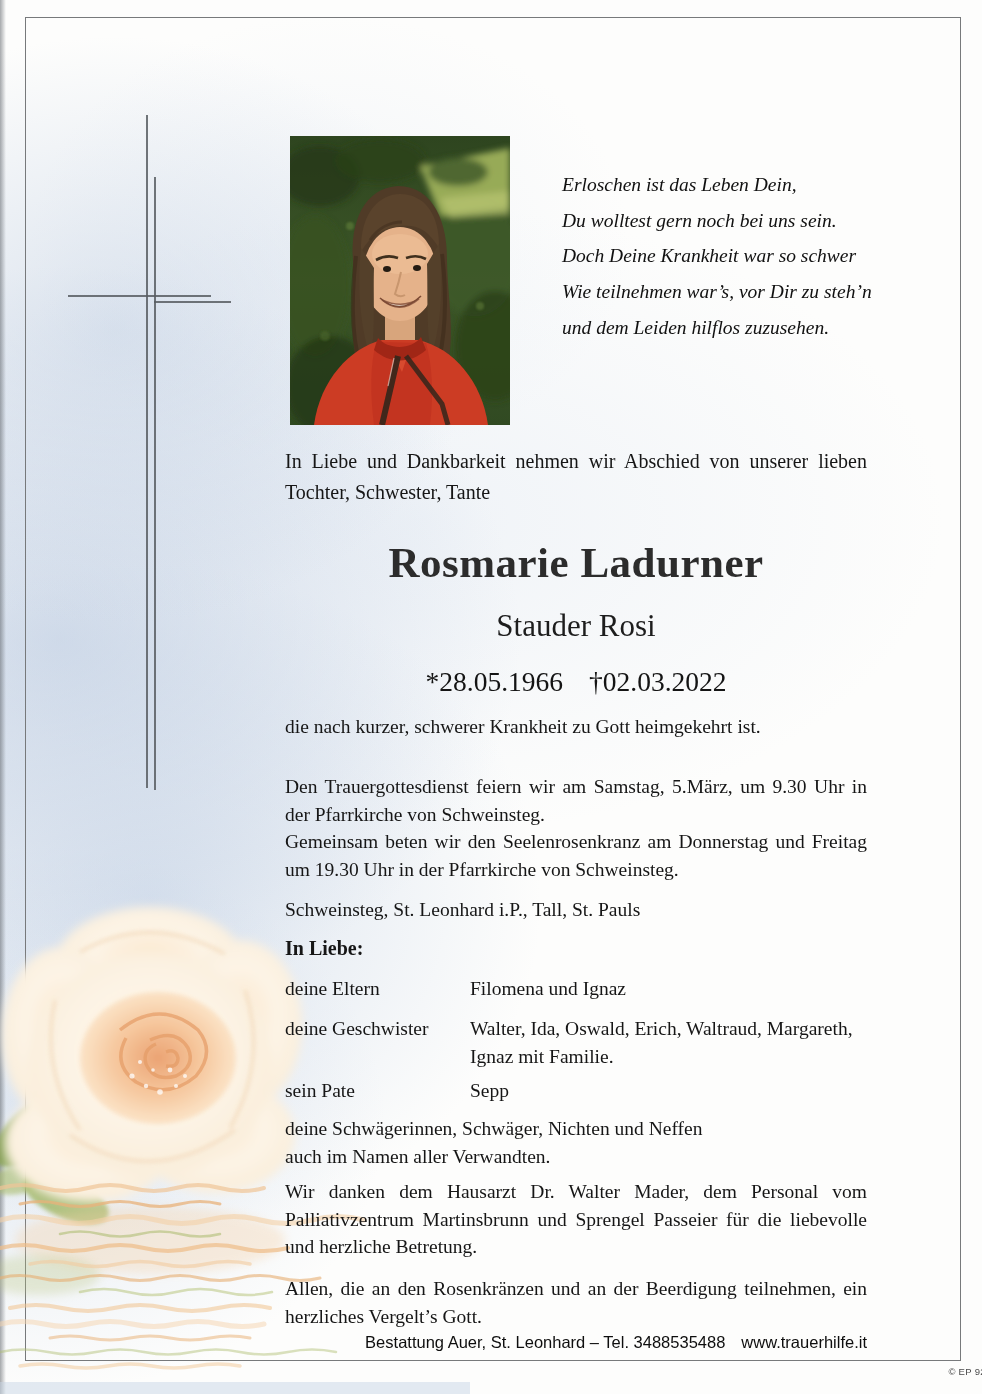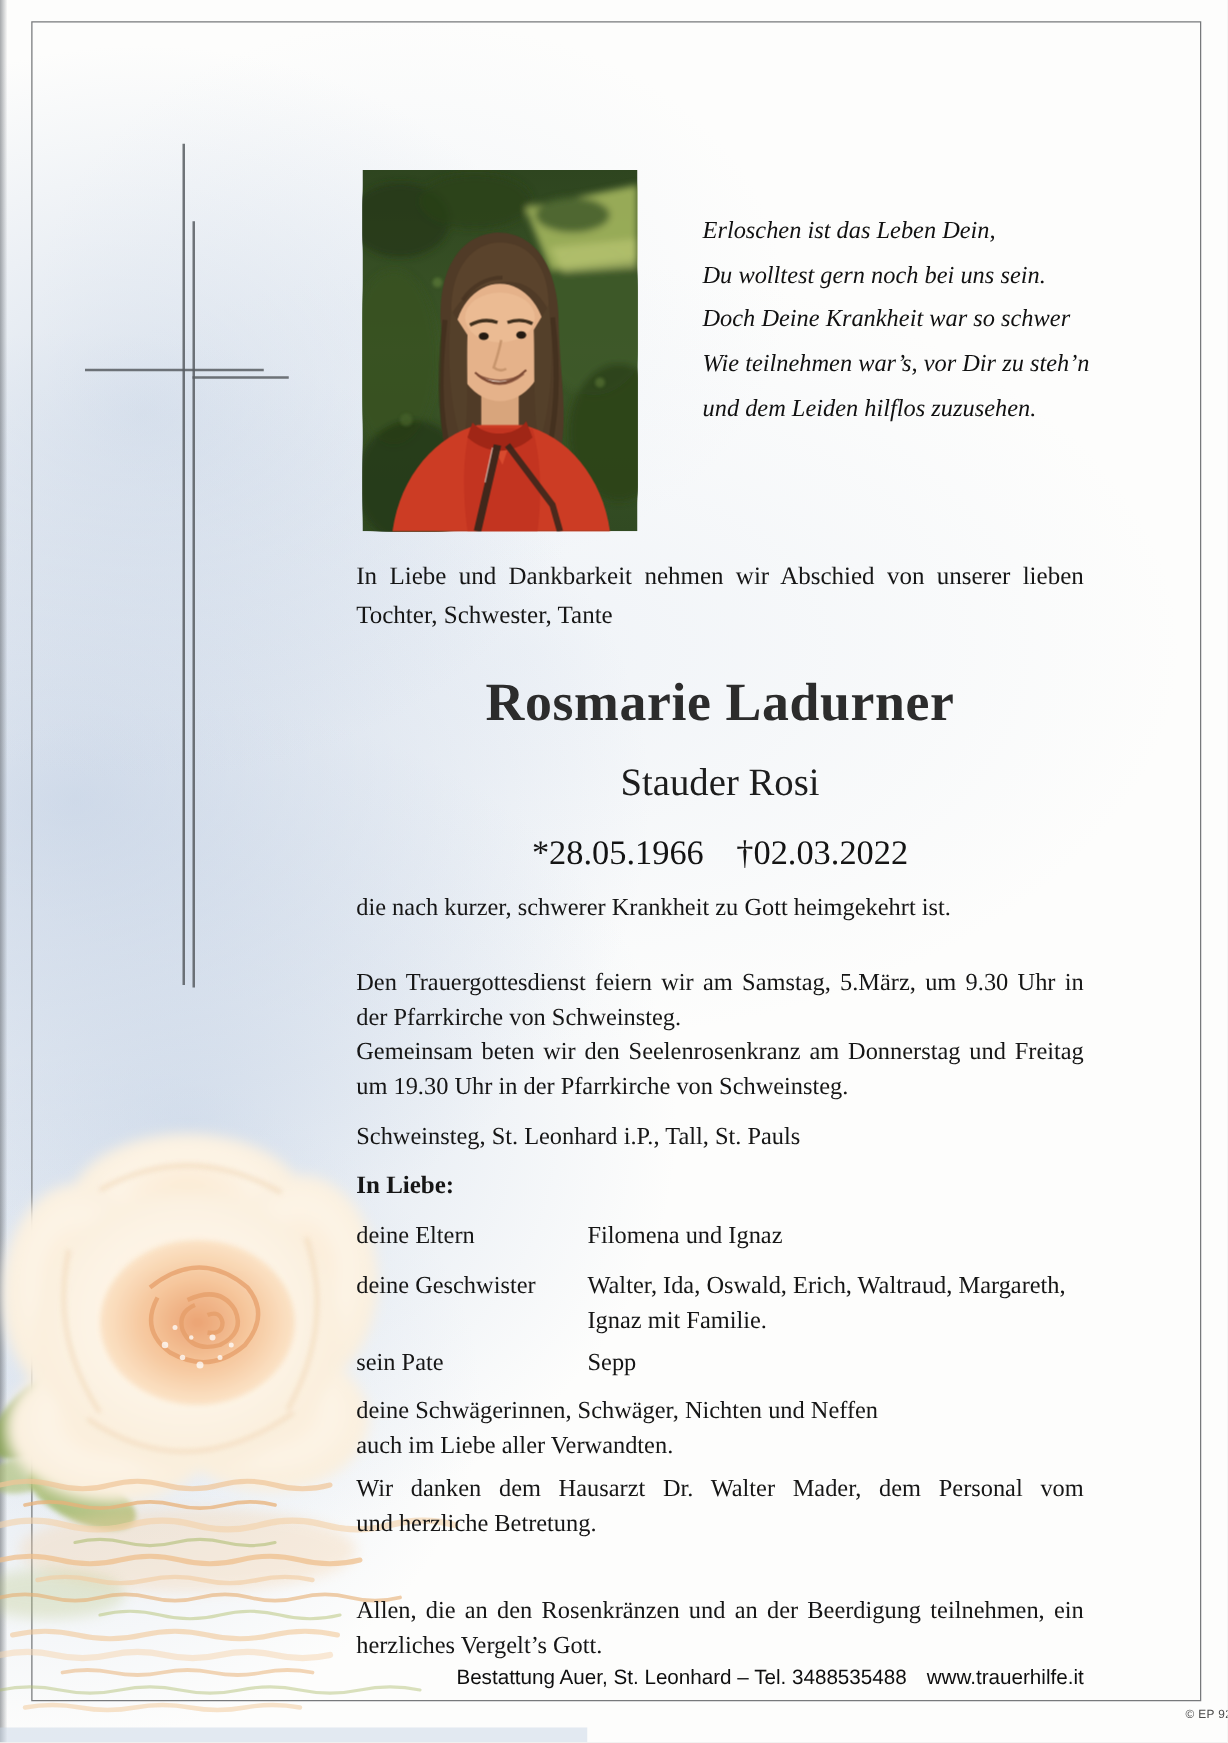--- a/index.html
+++ b/index.html
@@ -238,25 +238,26 @@
   </div>
   <div class="col frow r2">
     <span class="rel">deine Geschwister</span><span class="names"><span>Walter, Ida, Oswald, Erich, Waltraud, Margareth,</span><br><span>Ignaz mit Familie.</span></span>
   </div>
   <div class="col frow r3">
     <span class="rel">sein Pate</span><span class="names">Sepp</span>
   </div>
 
   <div class="col para p-closing">
     <div>deine Schwägerinnen, Schwäger, Nichten und Neffen</div>
-    <div>auch im Liebe aller Verwandten.</div>
+    <div>auch im Namen aller Verwandten.</div>
   </div>
 
   <div class="col para p-thanks">
     <div class="jl">Wir danken dem Hausarzt Dr. Walter Mader, dem Personal vom</div>
+    <div class="jl">Palliativzentrum Martinsbrunn und Sprengel Passeier für die liebevolle</div>
     <div>und herzliche Betretung.</div>
   </div>
 
   <div class="col para p-attend">
     <div class="jl">Allen, die an den Rosenkränzen und an der Beerdigung teilnehmen, ein</div>
     <div>herzliches Vergelt’s Gott.</div>
   </div>
 
   <div class="col footer">
     <span>Bestattung Auer, St. Leonhard – Tel. 3488535488</span><span class="fgap"></span><span>www.trauerhilfe.it</span>

